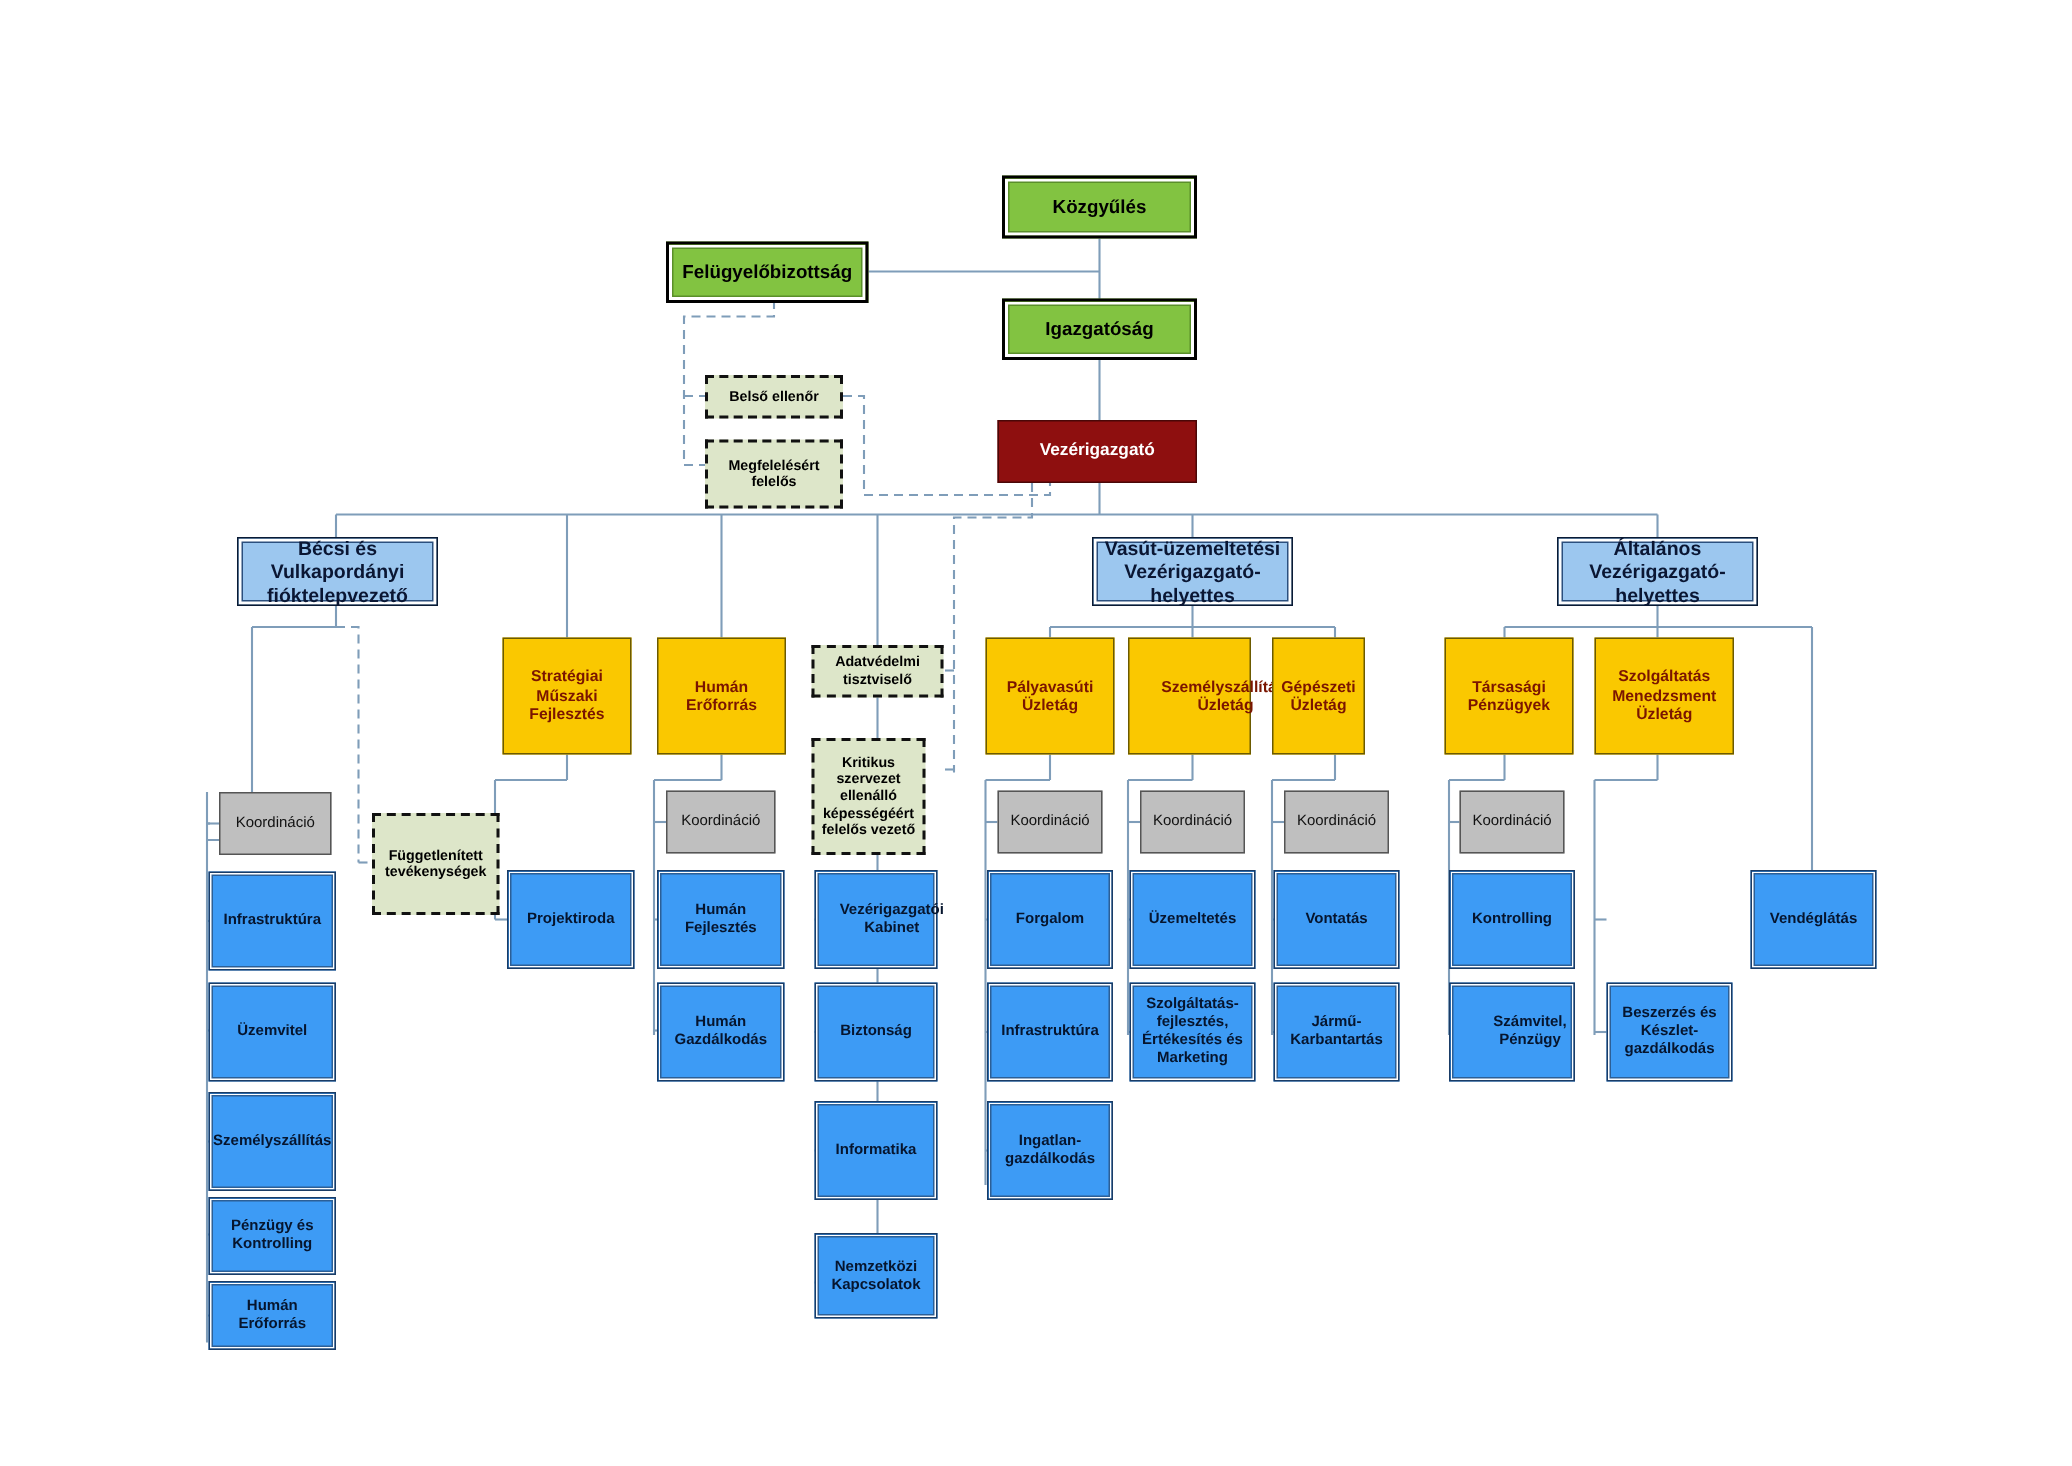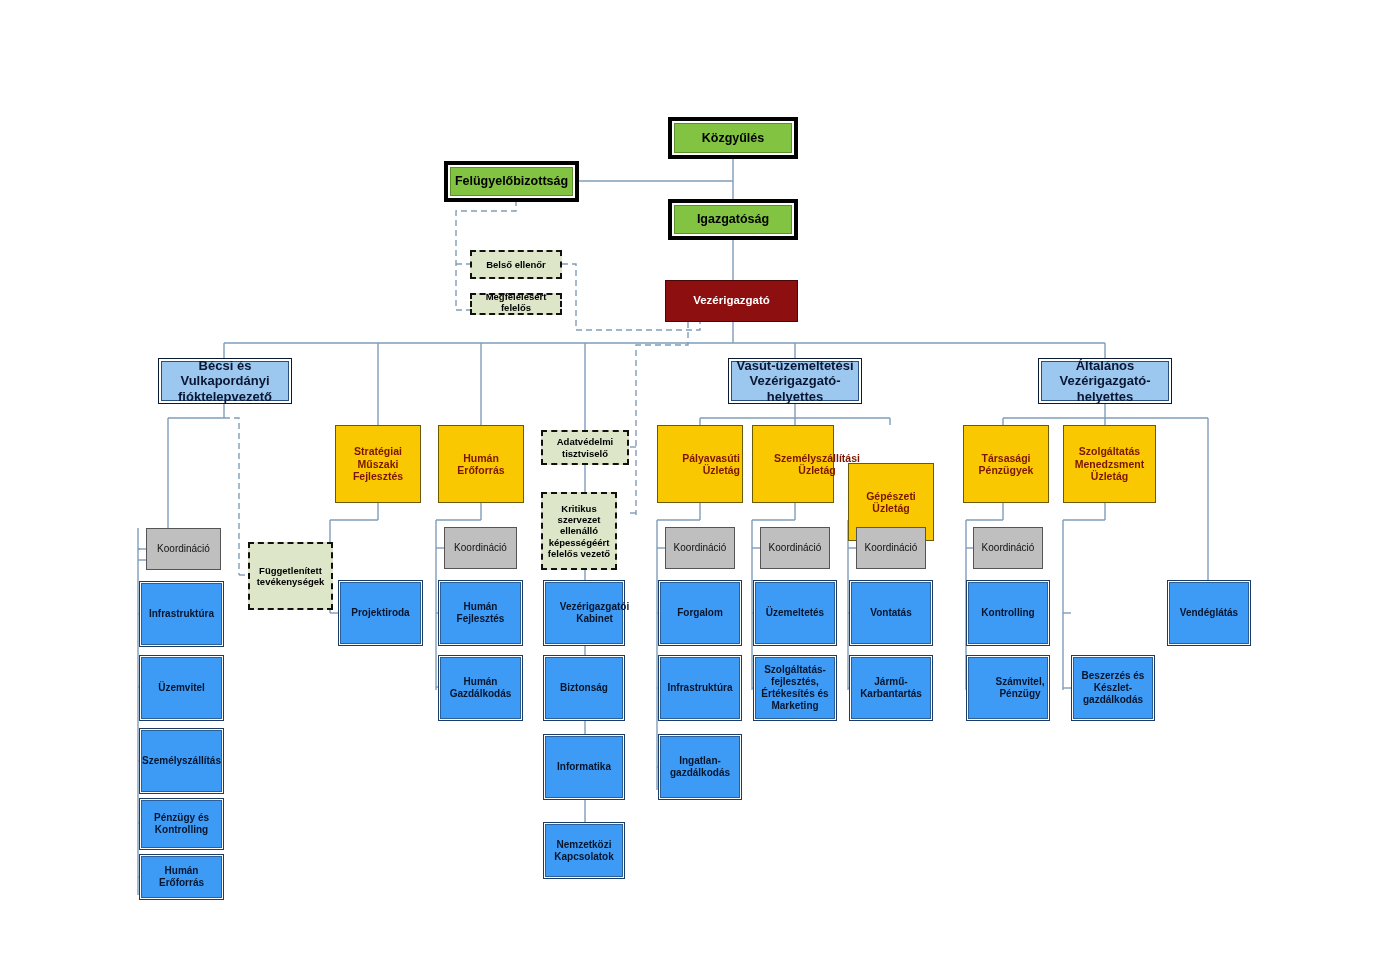--- a/index.html
+++ b/index.html
@@ -5,21 +5,21 @@
   html,body{margin:0;padding:0;background:#ffffff;}
   body{width:1381px;height:977px;position:relative;overflow:hidden;
        font-family:"Liberation Sans","DejaVu Sans",sans-serif;}
   #canvas{position:absolute;left:0;top:0;width:1381px;height:977px;}
   svg.links{position:absolute;left:0;top:0;width:1381px;height:977px;pointer-events:none;}
   .node{position:absolute;box-sizing:border-box;display:flex;align-items:center;
         justify-content:center;text-align:center;line-height:1.18;}
   .node span{display:block;padding:0 2px;}
 
   
-  .green{background:#82C341;border:4px solid #000000;
+  .green{background:#82C341;border:2px solid #000000;
          box-shadow:0 0 0 2px #ffffff inset, 0 0 0 3px #5a8f2a inset;
          color:#000;font-weight:bold;font-size:12.5px;}
   
   .red{background:#8E0F0F;border:1px solid #4a0707;color:#ffffff;
        font-weight:bold;font-size:11.5px;}
   
   .lblue{background:#9CC7EF;border:1px solid #0a1a33;
          box-shadow:0 0 0 2px #ffffff inset, 0 0 0 3px #2b4f7d inset;
          color:#0a1633;font-weight:bold;font-size:13px;}
   
@@ -172,21 +172,21 @@
   </div>
 
   <div class="node red" style="left:665px;top:280px;width:133px;height:42px;">
     <span>Vezérigazgató</span>
   </div>
 
   <div class="node dashed" style="left:470px;top:250px;width:92px;height:29px;">
     <span>Belső ellenőr</span>
   </div>
 
-  <div class="node dashed" style="left:470px;top:293px;width:92px;height:22px;align-items:flex-end;">
+  <div class="node dashed" style="left:470px;top:293px;width:92px;height:46px;">
     <span>Megfelelésért felelős</span>
   </div>
 
   <div class="node dashed" style="left:541px;top:430px;width:88px;height:35px;">
     <span>Adatvédelmi tisztviselő</span>
   </div>
 
   <div class="node dashed" style="left:541px;top:492px;width:76px;height:78px;">
     <span>Kritikus szervezet ellenálló képességéért felelős vezető</span>
   </div>
@@ -204,29 +204,29 @@
   </div>
 
   <div class="node yellow" style="left:335px;top:425px;width:86px;height:78px;">
     <span>Stratégiai Műszaki Fejlesztés</span>
   </div>
 
   <div class="node yellow" style="left:438px;top:425px;width:86px;height:78px;">
     <span>Humán Erőforrás</span>
   </div>
 
-  <div class="node yellow" style="left:657px;top:425px;width:86px;height:78px;text-align:right;">
+  <div class="node yellow" style="left:657px;top:425px;width:86px;height:78px;">
     <span>Pályavasúti Üzletág</span>
   </div>
 
   <div class="node yellow" style="left:752px;top:425px;width:82px;height:78px;padding-left:48px;">
     <span>Személyszállítási Üzletág</span>
   </div>
 
-  <div class="node yellow" style="left:848px;top:425px;width:86px;height:78px;margin-top:38px;">
+  <div class="node yellow" style="left:848px;top:425px;width:62px;height:78px;">
     <span>Gépészeti Üzletág</span>
   </div>
 
   <div class="node yellow" style="left:963px;top:425px;width:86px;height:78px;">
     <span>Társasági Pénzügyek</span>
   </div>
 
   <div class="node yellow" style="left:1063px;top:425px;width:93px;height:78px;">
     <span>Szolgáltatás Menedzsment Üzletág</span>
   </div>

